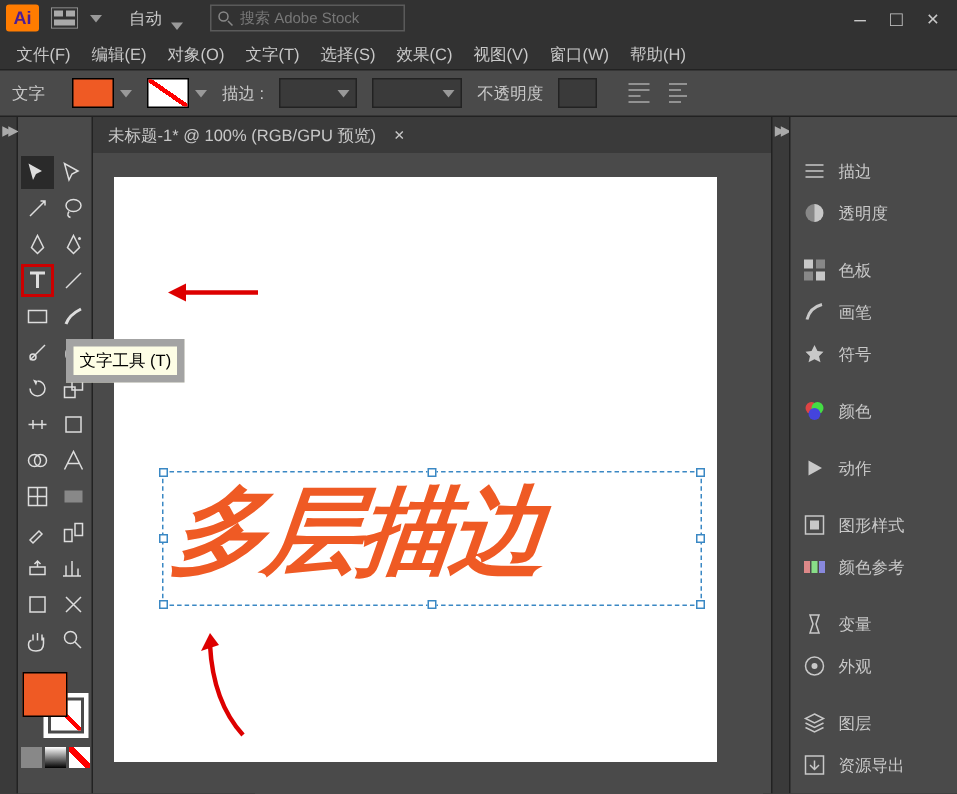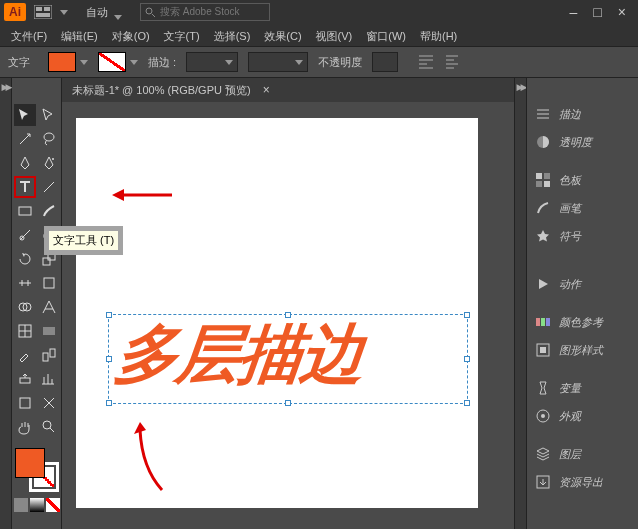--- a/index.html
+++ b/index.html
@@ -1,18 +1,18 @@
 <!DOCTYPE html>
 <html><head>
 <meta charset="utf-8">
 <style>
 * { margin: 0; padding: 0; box-sizing: border-box; user-select: none; }
 body { width: 638px; height: 529px; background: #323232; font-family: "Microsoft YaHei", sans-serif; font-size: 11px; color: #c8c8c8; overflow: hidden; }
 .titlebar { height: 24px; background: #323232; display: flex; align-items: center; padding: 0 4px; }
-.ai-logo { width: 22px; height: 18px; background: #ff7c00; color: #7f1d1d; font-weight: bold; font-size: 12px; display: flex; align-items: center; justify-content: center; border-radius: 2px; margin-right: 8px; }
+.ai-logo { width: 22px; height: 18px; background: #ff7c00; color: #4c1d95; font-weight: bold; font-size: 12px; display: flex; align-items: center; justify-content: center; border-radius: 2px; margin-right: 8px; }
 .window-btns { margin-left: auto; display: flex; gap: 16px; padding-right: 8px; font-size: 14px; }
 .layout-drop { display: flex; align-items: center; gap: 6px; margin-right: 18px; }
 .search-stock { border: 1px solid #5a5a5a; height: 18px; width: 130px; display: flex; align-items: center; padding: 0 4px; font-size: 10px; color: #777; }
 .layout-label { display:flex; align-items:flex-end; gap:4px; }
 .menubar { height: 22px; display: flex; align-items: flex-end; padding: 0 6px; gap: 4px; background: #323232; }
 .menubar span { padding: 2px 5px; }
 .control-bar { height: 32px; background: #4a4a4a; display: flex; align-items: center; padding: 0 8px; gap: 10px; border-top: 1px solid #222; border-bottom: 1px solid #222; }
 .ctrl-label { margin-right: 8px; }
 .swatch { width: 28px; height: 20px; background: #ef5a24; border: 1px solid #000; }
 .swatch.none { background: #fff; position: relative; }
@@ -43,21 +43,21 @@
 .h-tl{left:-3px;top:-3px}.h-tr{right:-3px;top:-3px}.h-bl{left:-3px;bottom:-3px}.h-br{right:-3px;bottom:-3px}
 .h-tm{left:50%;top:-3px;margin-left:-3px}.h-bm{left:50%;bottom:-3px;margin-left:-3px}
 .h-ml{left:-3px;top:50%;margin-top:-3px}.h-mr{right:-3px;top:50%;margin-top:-3px}
 .big-text { font-size:64px; font-weight:900; font-style:italic; color:#ef5a24; letter-spacing:-2px; padding:4px 6px; line-height:1.1; font-family:"STHeiti","Microsoft YaHei",sans-serif; transform:skewX(-6deg); }
 .arrow1 { position:absolute; left:48px; top:110px; }
 .arrow1 svg { width:68px; height:14px; }
 .arrow2 { position:absolute; left:56px; top:300px; }
 .arrow2 svg { width:34px; height:74px; }
 .tooltip { position:absolute; left:-18px; top:148px; background:#fdfde5; color:#000; border:5px solid #a3a3a3; padding:2px 4px; font-size:11px; white-space:nowrap; z-index:5;}
 .right-panels { width:112px; background:#4a4a4a; border-left:1px solid #222; display:flex; flex-direction:column; padding-top:22px; }
-.panel-item { display:flex; align-items:flex-end; gap:8px; padding:6px 8px;font-style:italic; }
+.panel-item { display:flex; align-items:flex-end; gap:8px; padding:6px 8px; }
 .panel-item svg { width:16px; height:16px; fill:#c8c8c8; flex-shrink:0; }
 .panel-sep { height:10px; }
 .panel-toggle { width:12px; background:#3a3a3a; border-left:1px solid #222; display:flex; align-items:flex-start; justify-content:center; padding-top:4px;}
 .dbl-tri { font-size:9px; color:#aaa; letter-spacing:-3px;}
 </style>
 </head>
 <body>
 
 <div class="titlebar">
   <div class="ai-logo">Ai</div>
@@ -386,43 +386,51 @@
         </svg>
         <span>画笔</span>
       </div>
     <div class="panel-item">
         <svg>
           <path d="M8 2l2 4 4 .5-3 3 1 4-4-2-4 2 1-4-3-3 4-.5z" fill="#c8c8c8"></path>
         </svg>
         <span>符号</span>
       </div>
     <div class="panel-sep"></div>
+    <div class="panel-item">
+        <svg>
+          <circle cx="6" cy="6" r="4" fill="#d44"></circle>
+          <circle cx="10" cy="6" r="4" fill="#4d4"></circle>
+          <circle cx="8" cy="10" r="4" fill="#44d"></circle>
+        </svg>
+        <span>颜色</span>
+      </div>
     <div class="panel-sep"></div>
     <div class="panel-item">
         <svg>
           <path d="M4 3l9 5-9 5z" fill="#c8c8c8"></path>
         </svg>
         <span>动作</span>
       </div>
     <div class="panel-sep"></div>
+    <div class="panel-item">
+        <svg>
+          <rect x="2" y="2" width="12" height="12" fill="none" stroke="#c8c8c8"></rect>
+          <rect x="5" y="5" width="6" height="6" fill="#c8c8c8"></rect>
+        </svg>
+        <span>图形样式</span>
+      </div>
     <div class="panel-item">
         <svg>
           <rect x="1" y="4" width="4" height="8" fill="#d88"></rect>
           <rect x="6" y="4" width="4" height="8" fill="#8d8"></rect>
           <rect x="11" y="4" width="4" height="8" fill="#88d"></rect>
         </svg>
         <span>颜色参考</span>
       </div>
-    <div class="panel-item">
-        <svg>
-          <rect x="2" y="2" width="12" height="12" fill="none" stroke="#c8c8c8"></rect>
-          <rect x="5" y="5" width="6" height="6" fill="#c8c8c8"></rect>
-        </svg>
-        <span>图形样式</span>
-      </div>
     <div class="panel-sep"></div>
     <div class="panel-item">
         <svg>
           <path d="M5 2h6l-2 6 2 6H5l2-6z" fill="none" stroke="#c8c8c8"></path>
         </svg>
         <span>变量</span>
       </div>
     <div class="panel-item">
         <svg>
           <circle cx="8" cy="8" r="6" fill="none" stroke="#c8c8c8"></circle>

